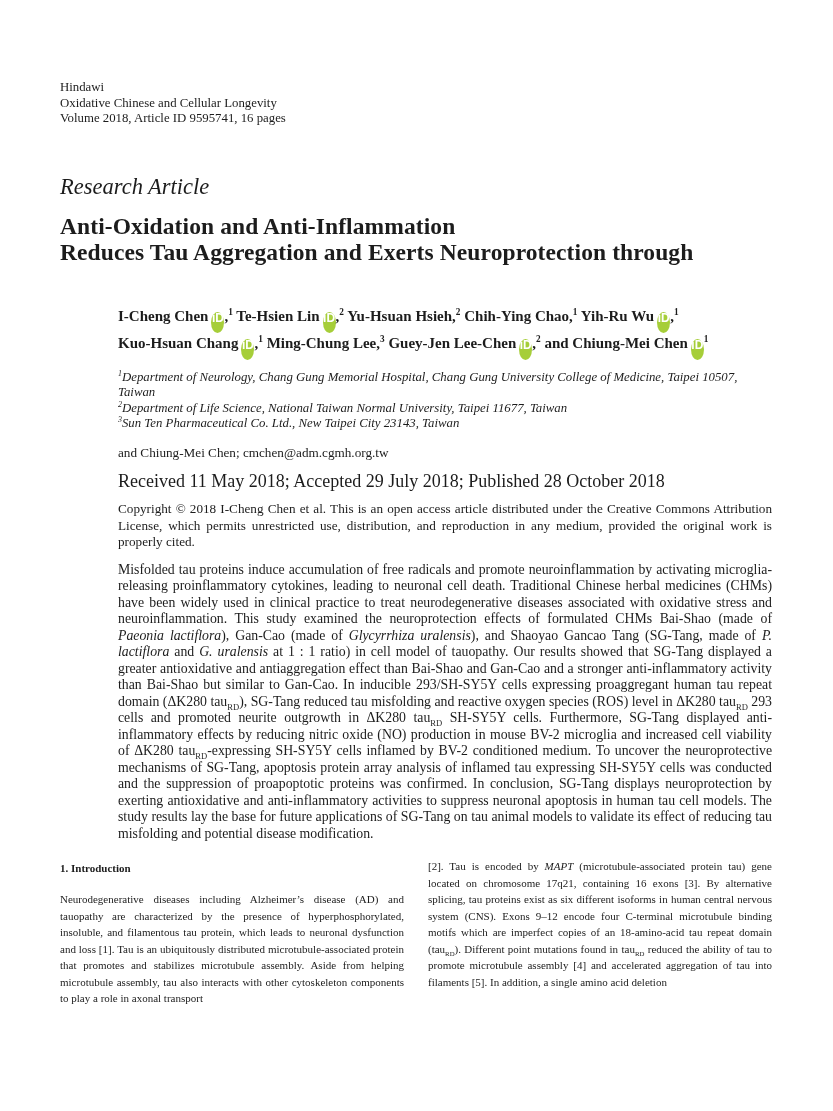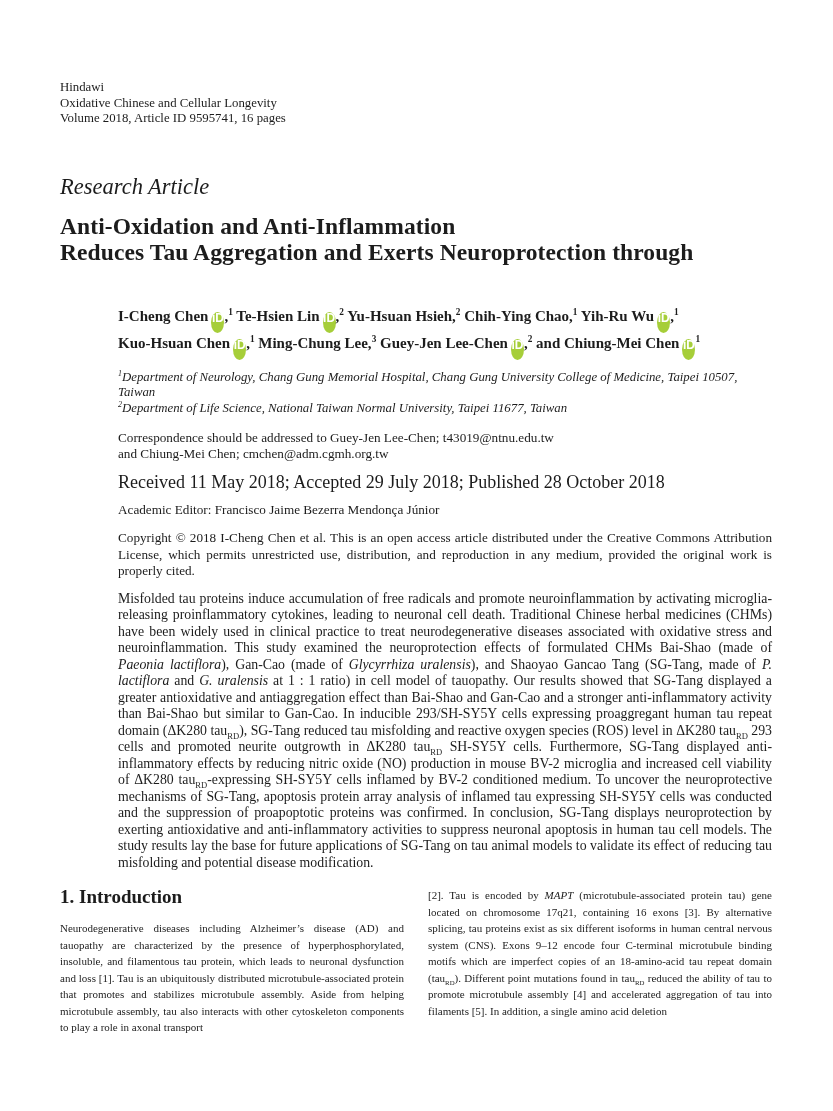--- a/index.html
+++ b/index.html
@@ -33,21 +33,21 @@
   }
   sup { font-size: 0.62em; line-height: 0; }
   sub { font-size: 0.62em; line-height: 0; }
   .affils { margin-top: 10px; font-style: italic; font-size: 12.8px; line-height: 15.4px; }
   .corr { margin-top: 14px; font-size: 13.2px; line-height: 16px; }
   .dates { margin-top: 12px; font-size: 18px; line-height: 16px; }
   .editor { margin-top: 12px; font-size: 13.2px; line-height: 16px; }
   .copyright { margin-top: 12px; font-size: 13.2px; line-height: 16.5px; text-align: justify; }
   .abstract { margin-top: 11px; font-size: 13.8px; line-height: 16.5px; text-align: justify; }
   
-  .section-heading { margin-top: 16px; font-weight: bold; font-size: 19px; line-height: 20px; }
+  .section-heading { margin-top: 16px; font-weight: bold; font-size: 11px; line-height: 20px; }
   .columns { display: flex; gap: 24px; margin-top: 0; }
   .col { width: 344px; }
   .body-par { font-size: 11px; line-height: 16.5px; text-align: justify; }
   .col-left .body-par { margin-top: 13px; }
   .i { font-style: italic; }
 </style>
 </head>
 <body>
 
 <div class="page">
@@ -61,36 +61,35 @@
   <div class="type-label">Research Article</div>
 
   <div class="title">
     <div>Anti-Oxidation and Anti-Inflammation</div>
     <div>Reduces Tau Aggregation and Exerts Neuroprotection through</div>
   </div>
 
   <div class="meta">
     <div class="authors">
       <div><span>I-Cheng Chen</span><span class="orcid">iD</span><span>,</span><sup>1</sup><span> Te-Hsien Lin</span><span class="orcid">iD</span><span>,</span><sup>2</sup><span> Yu-Hsuan Hsieh,</span><sup>2</sup><span> Chih-Ying Chao,</span><sup>1</sup><span> Yih-Ru Wu</span><span class="orcid">iD</span><span>,</span><sup>1</sup></div>
-      <div><span>Kuo-Hsuan Chen</span><span class="orcid">iD</span><span>,</span><sup>1</sup><span> Ming-Chung Lee,</span><sup>3</sup><span> Guey-Jen Lee-Chen</span><span class="orcid">iD</span><span>,</span><sup>2</sup><span> and Chiung-Mei Chen</span><span class="orcid">iD</span><sup>1</sup></div>
+      <div><span>Kuo-Hsuan Chang</span><span class="orcid">iD</span><span>,</span><sup>1</sup><span> Ming-Chung Lee,</span><sup>3</sup><span> Guey-Jen Lee-Chen</span><span class="orcid">iD</span><span>,</span><sup>2</sup><span> and Chiung-Mei Chen</span><span class="orcid">iD</span><sup>1</sup></div>
     </div>
 
     <div class="affils">
       <div><sup>1</sup><span>Department of Neurology, Chang Gung Memorial Hospital, Chang Gung University College of Medicine, Taipei 10507, Taiwan</span></div>
       <div><sup>2</sup><span>Department of Life Science, National Taiwan Normal University, Taipei 11677, Taiwan</span></div>
+      <div><sup>3</sup><span>Sun Ten Pharmaceutical Co. Ltd., New Taipei City 23143, Taiwan</span></div>
     </div>
 
     <div class="corr">
-      <div><span>Correspondence should be addressed to Guey-Jen Lee-Chen; </span><span>t43019@ntnu.edu.tw</span></div>
       <div><span>and Chiung-Mei Chen; </span><span>cmchen@adm.cgmh.org.tw</span></div>
     </div>
 
     <div class="dates">Received 11 May 2018; Accepted 29 July 2018; Published 28 October 2018</div>
 
-    <div class="editor">Academic Editor: Francisco Jaime Bezerra Mendonça Júnior</div>
 
     <div class="copyright">Copyright © 2018 I-Cheng Chen et al. This is an open access article distributed under the Creative Commons Attribution License, which permits unrestricted use, distribution, and reproduction in any medium, provided the original work is properly cited.</div>
 
     <div class="abstract"><span>Misfolded tau proteins induce accumulation of free radicals and promote neuroinflammation by activating microglia-releasing proinflammatory cytokines, leading to neuronal cell death. Traditional Chinese herbal medicines (CHMs) have been widely used in clinical practice to treat neurodegenerative diseases associated with oxidative stress and neuroinflammation. This study examined the neuroprotection effects of formulated CHMs Bai-Shao (made of </span><span class="i">Paeonia lactiflora</span><span>), Gan-Cao (made of </span><span class="i">Glycyrrhiza uralensis</span><span>), and Shaoyao Gancao Tang (SG-Tang, made of </span><span class="i">P. lactiflora</span><span> and </span><span class="i">G. uralensis</span><span> at 1 : 1 ratio) in cell model of tauopathy. Our results showed that SG-Tang displayed a greater antioxidative and antiaggregation effect than Bai-Shao and Gan-Cao and a stronger anti-inflammatory activity than Bai-Shao but similar to Gan-Cao. In inducible 293/SH-SY5Y cells expressing proaggregant human tau repeat domain (ΔK280 tau</span><sub>RD</sub><span>), SG-Tang reduced tau misfolding and reactive oxygen species (ROS) level in ΔK280 tau</span><sub>RD</sub><span> 293 cells and promoted neurite outgrowth in ΔK280 tau</span><sub>RD</sub><span> SH-SY5Y cells. Furthermore, SG-Tang displayed anti-inflammatory effects by reducing nitric oxide (NO) production in mouse BV-2 microglia and increased cell viability of ΔK280 tau</span><sub>RD</sub><span>-expressing SH-SY5Y cells inflamed by BV-2 conditioned medium. To uncover the neuroprotective mechanisms of SG-Tang, apoptosis protein array analysis of inflamed tau expressing SH-SY5Y cells was conducted and the suppression of proapoptotic proteins was confirmed. In conclusion, SG-Tang displays neuroprotection by exerting antioxidative and anti-inflammatory activities to suppress neuronal apoptosis in human tau cell models. The study results lay the base for future applications of SG-Tang on tau animal models to validate its effect of reducing tau misfolding and potential disease modification.</span></div>
   </div>
 
   <div class="columns" style="margin-top:16px;">
     <div class="col col-left">
       <div class="section-heading" style="margin-top:0;">1. Introduction</div>
       <div class="body-par">Neurodegenerative diseases including Alzheimer’s disease (AD) and tauopathy are characterized by the presence of hyperphosphorylated, insoluble, and filamentous tau protein, which leads to neuronal dysfunction and loss [1]. Tau is an ubiquitously distributed microtubule-associated protein that promotes and stabilizes microtubule assembly. Aside from helping microtubule assembly, tau also interacts with other cytoskeleton components to play a role in axonal transport</div>

